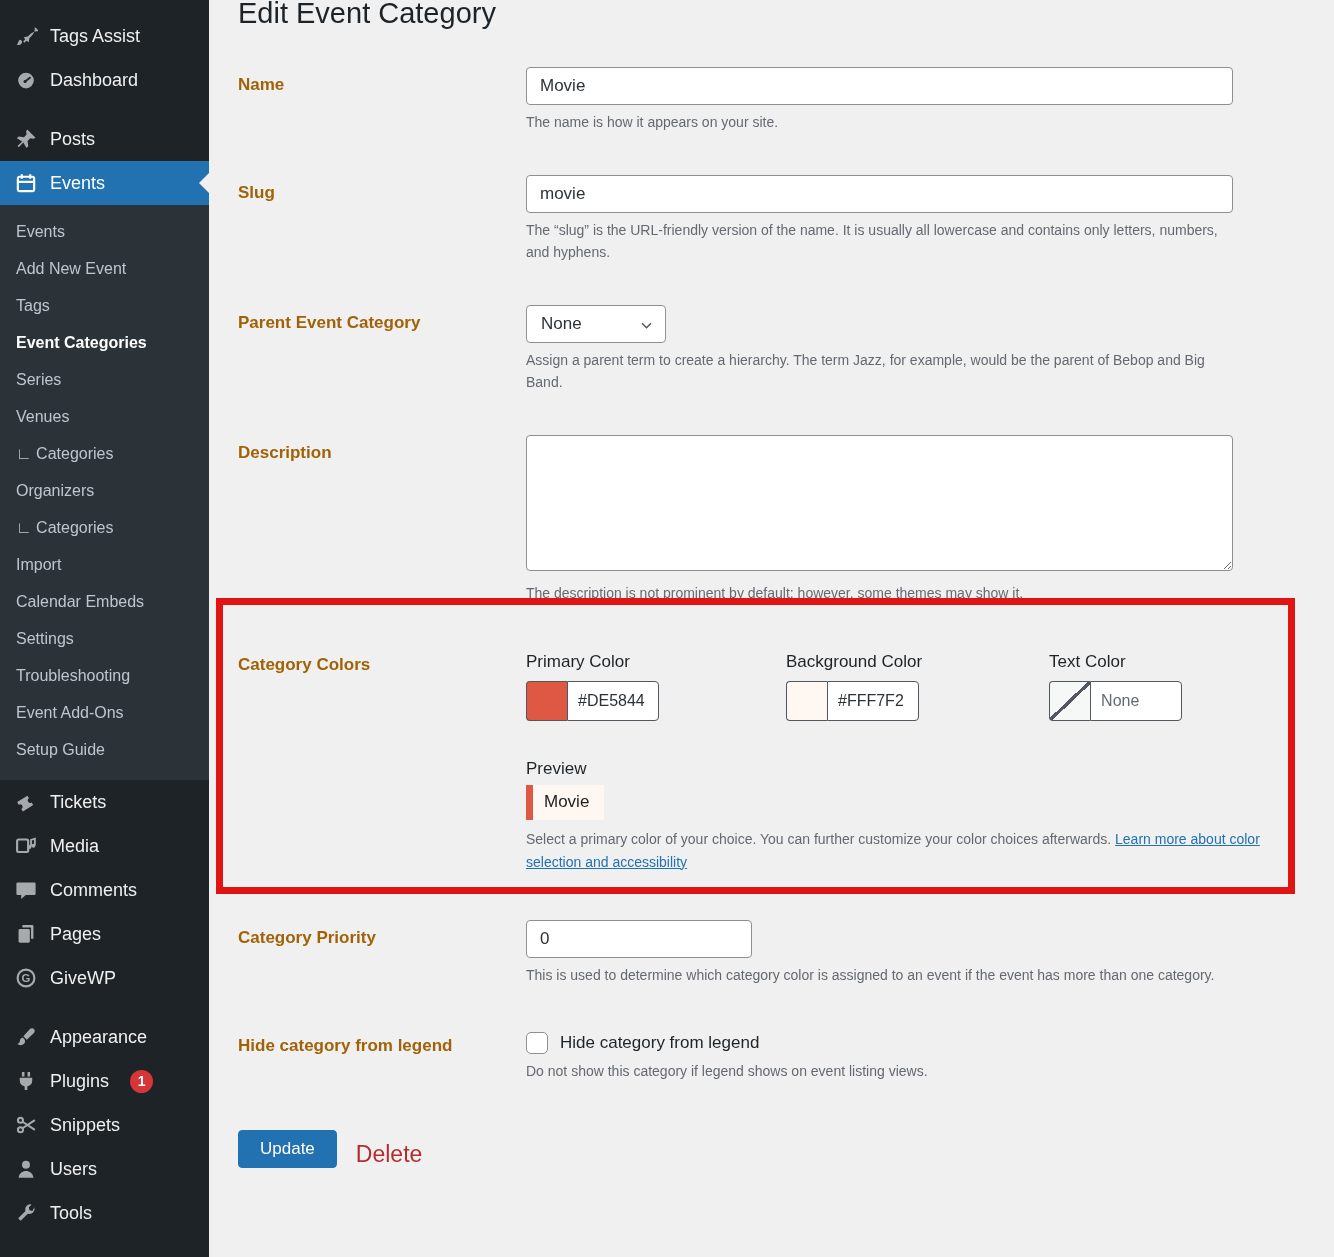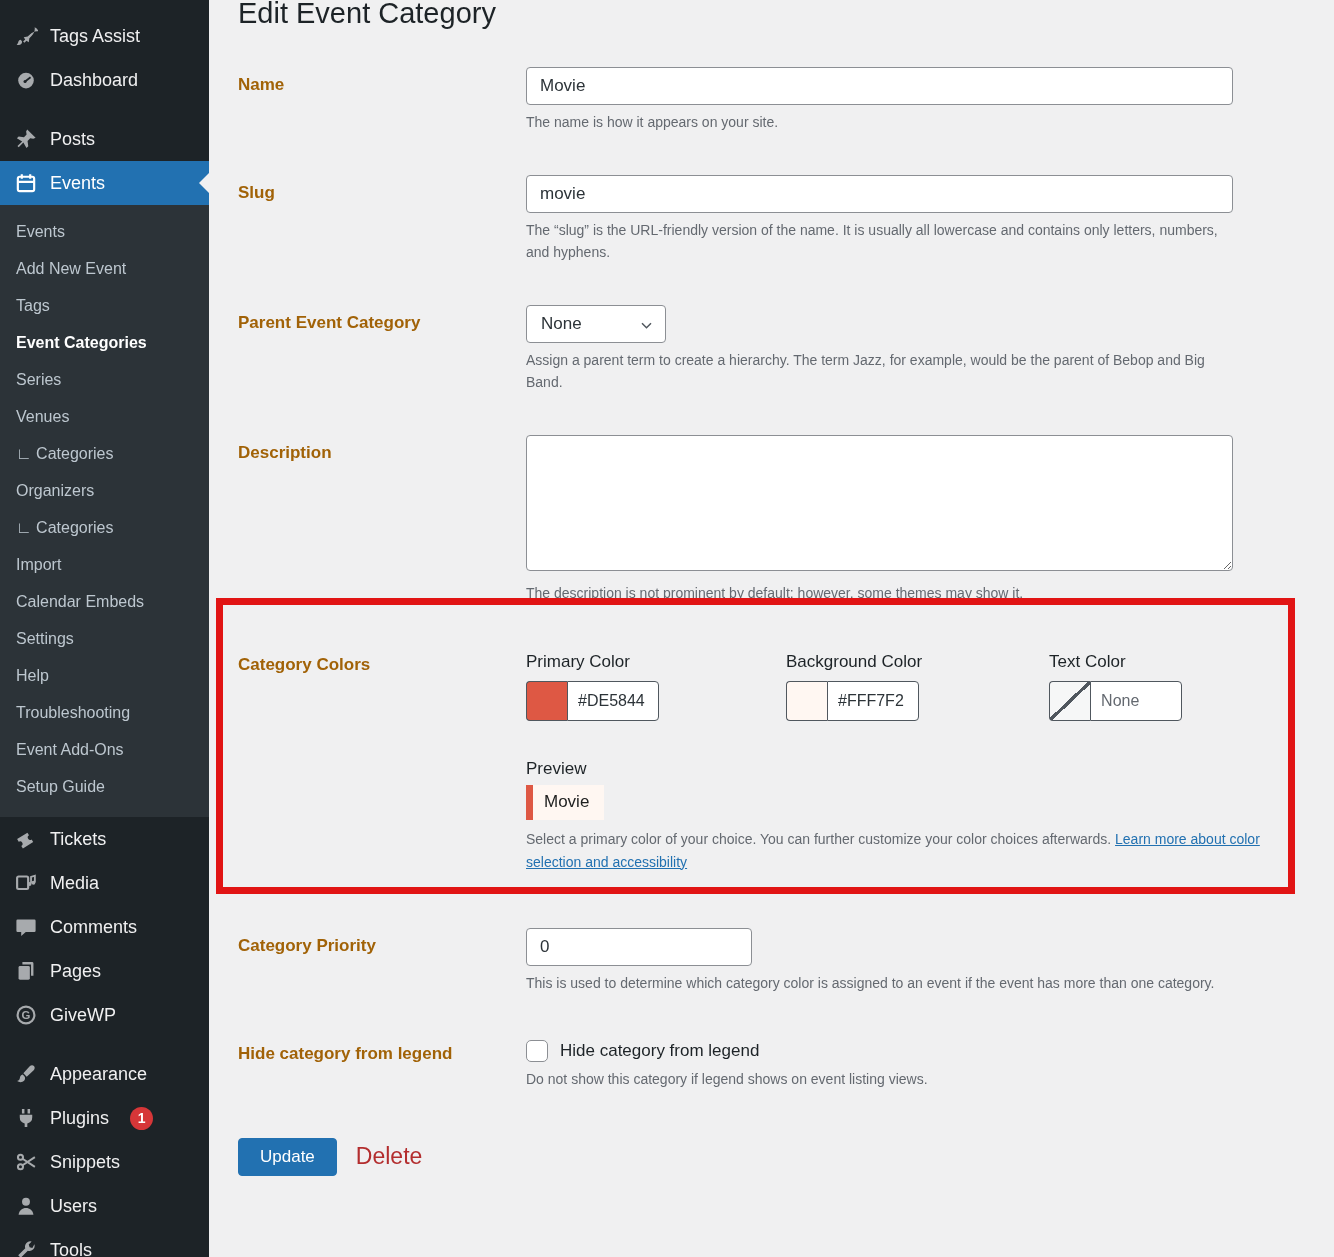--- a/index.html
+++ b/index.html
@@ -93,29 +93,29 @@
     font-family:"Liberation Sans",sans-serif;font-size:16px;color:#2c3338;
   }
   .color-input.muted{color:#646970;}
   .preview-wrap{margin-top:38px;}
   .preview-label{font-size:17px;color:#1d2327;}
   .preview-pill{
     display:inline-block;margin-top:6px;padding:7px 15px 8px 11px;
     background:#FFF7F2;border-left:7px solid #DE5844;font-size:17px;color:#1d1e1e;
   }
   .colors-help{margin-top:8px;}
-  .priority-row{margin-top:34px;}
+  .priority-row{margin-top:26px;}
   .priority-input{width:226px;}
   .checkbox-line{display:flex;align-items:center;gap:12px;padding-top:4px;}
   .checkbox{
     width:22px;height:22px;box-sizing:border-box;background:#fff;
     border:1px solid #8c8f94;border-radius:5px;cursor:pointer;flex:0 0 22px;
   }
   .checkbox-text{font-size:17px;color:#1d2327;}
-  .actions{margin-top:48px;display:flex;align-items:center;}
+  .actions{margin-top:48px;display:flex;align-items:flex-end;}
   .button-primary{
     background:#2271b1;border:1px solid #2271b1;border-radius:4px;color:#fff;
     font-family:"Liberation Sans",sans-serif;font-size:17px;padding:8px 21px;cursor:pointer;
   }
   .delete-link{margin-left:19px;color:#b32d2e;font-size:23px;text-decoration:none;cursor:pointer;}
 </style>
 </head>
 <body>
 
 <div class="sidebar">
@@ -165,21 +165,20 @@
       <div class="submenu-item">Tags</div>
       <div class="submenu-item current">Event Categories</div>
       <div class="submenu-item">Series</div>
       <div class="submenu-item">Venues</div>
       <div class="submenu-item">∟ Categories</div>
       <div class="submenu-item">Organizers</div>
       <div class="submenu-item">∟ Categories</div>
       <div class="submenu-item">Import</div>
       <div class="submenu-item">Calendar Embeds</div>
       <div class="submenu-item">Settings</div>
-      <div class="submenu-item">Help</div>
       <div class="submenu-item">Troubleshooting</div>
       <div class="submenu-item">Event Add-Ons</div>
       <div class="submenu-item">Setup Guide</div>
     </div>
   <div class="menu" id="menu-bottom" style="padding-top:0">
       <div class="menu-item">
         <span class="menu-icon">
           <svg viewBox="0 0 20 20">
             <path fill="currentColor" d="M2.6 10.1l8.6-5.4 1.3 2.1a2.1 2.1 0 0 0 2.2 3.6l1.3 2.1-8.6 5.4-1.3-2.1a2.1 2.1 0 0 0-2.2-3.6z"></path>
           </svg>

